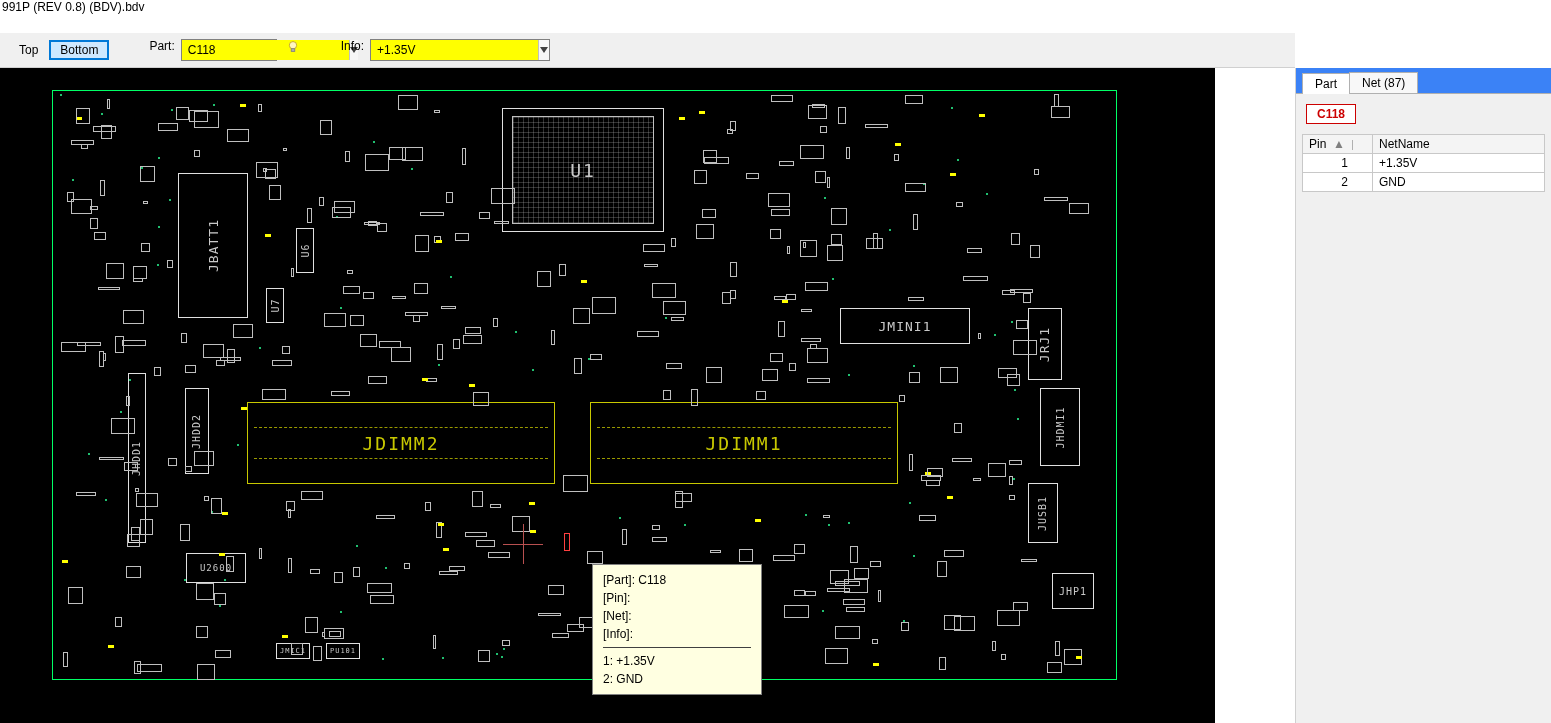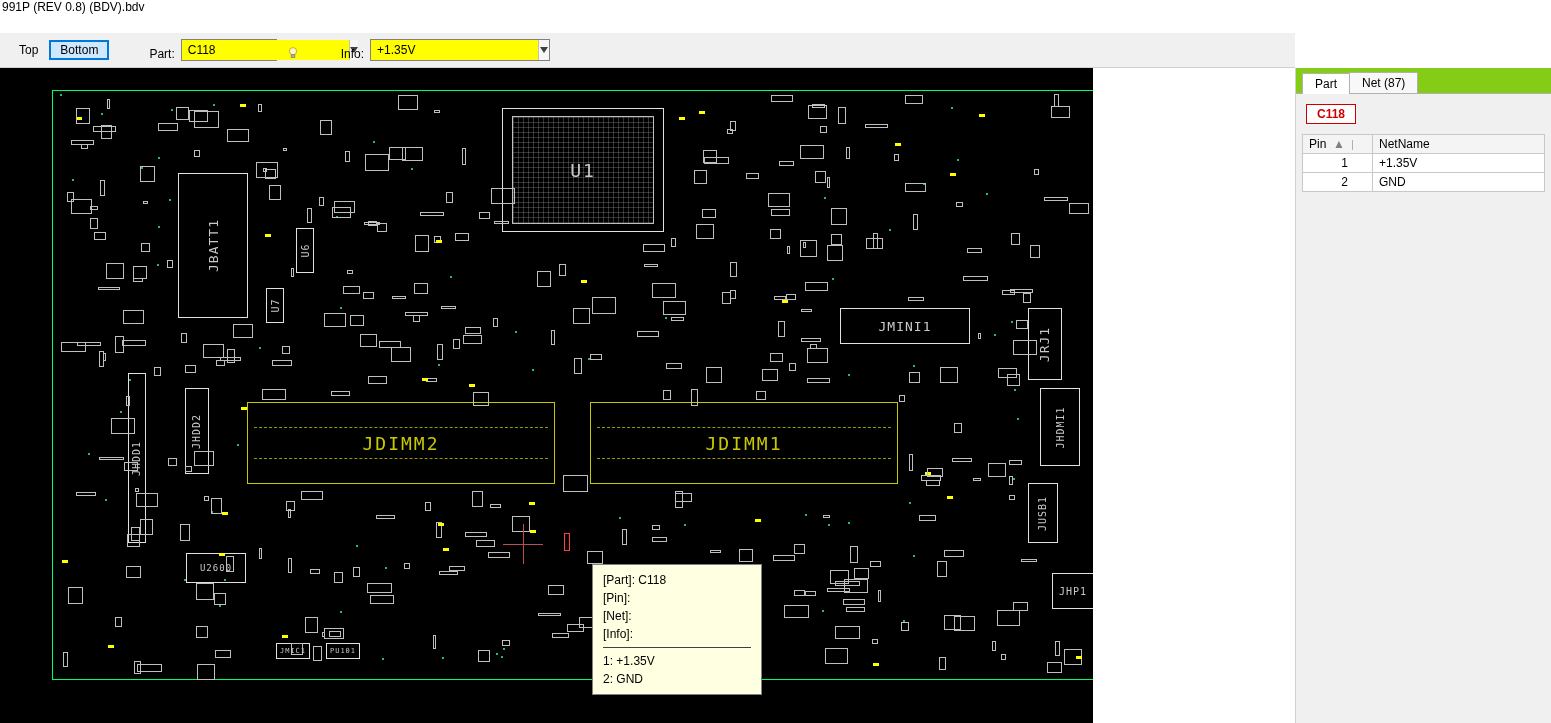--- a/index.html
+++ b/index.html
@@ -22,21 +22,21 @@
 
   
   .toolbar {
     position: absolute; left: 0; top: 33px; height: 35px; width: 1295px;
     background: #f0f0f0;
     border-bottom: 1px solid #d0d0d0;
     display: flex; align-items: center;
     padding-left: 8px;
     gap: 0;
   }
-  .toolbar .seg { display: flex; align-items: flex-end; margin-right: 40px; }
+  .toolbar .seg { display: flex; align-items: flex-start; margin-right: 40px; }
   .toolbar-label { margin-right: 6px; color: #000; }
   .layer-btn {
     border: 1px solid transparent;
     padding: 2px 10px;
     background: transparent;
     cursor: pointer;
     font: inherit;
   }
   .layer-btn.active {
     background: #cde8ff;
@@ -68,37 +68,37 @@
     width: 16px; height: 16px; margin-left: 8px;
     display:flex; align-items:center; justify-content:center;
     cursor: pointer;
   }
   .bulb svg { width:14px; height:14px; }
 
   
   .canvas-wrap {
     position: absolute;
     left: 0; top: 68px;
-    width: 1093px; height: 655px;
+    width: 1215px; height: 655px;
     background: #000000;
     overflow: hidden;
   }
   .side-panel {
     position: absolute;
     right: 0; top: 68px;
     width: 256px; height: 655px;
     background: #f0f0f0;
     border-left: 1px solid #d0d0d0;
   }
 
   
   .sp-tabs {
     display:flex; align-items:flex-end;
     height: 26px;
-    background: #84cc16;
+    background: #3b82f6;
     border-bottom: 1px solid #b0b0b0;
     padding-left: 6px;
     gap: 0;
   }
   .sp-tab {
     padding: 3px 12px;
     border: 1px solid #b0b0b0;
     border-bottom: none;
     background: #f8f8f8;
     margin-right: -1px;

